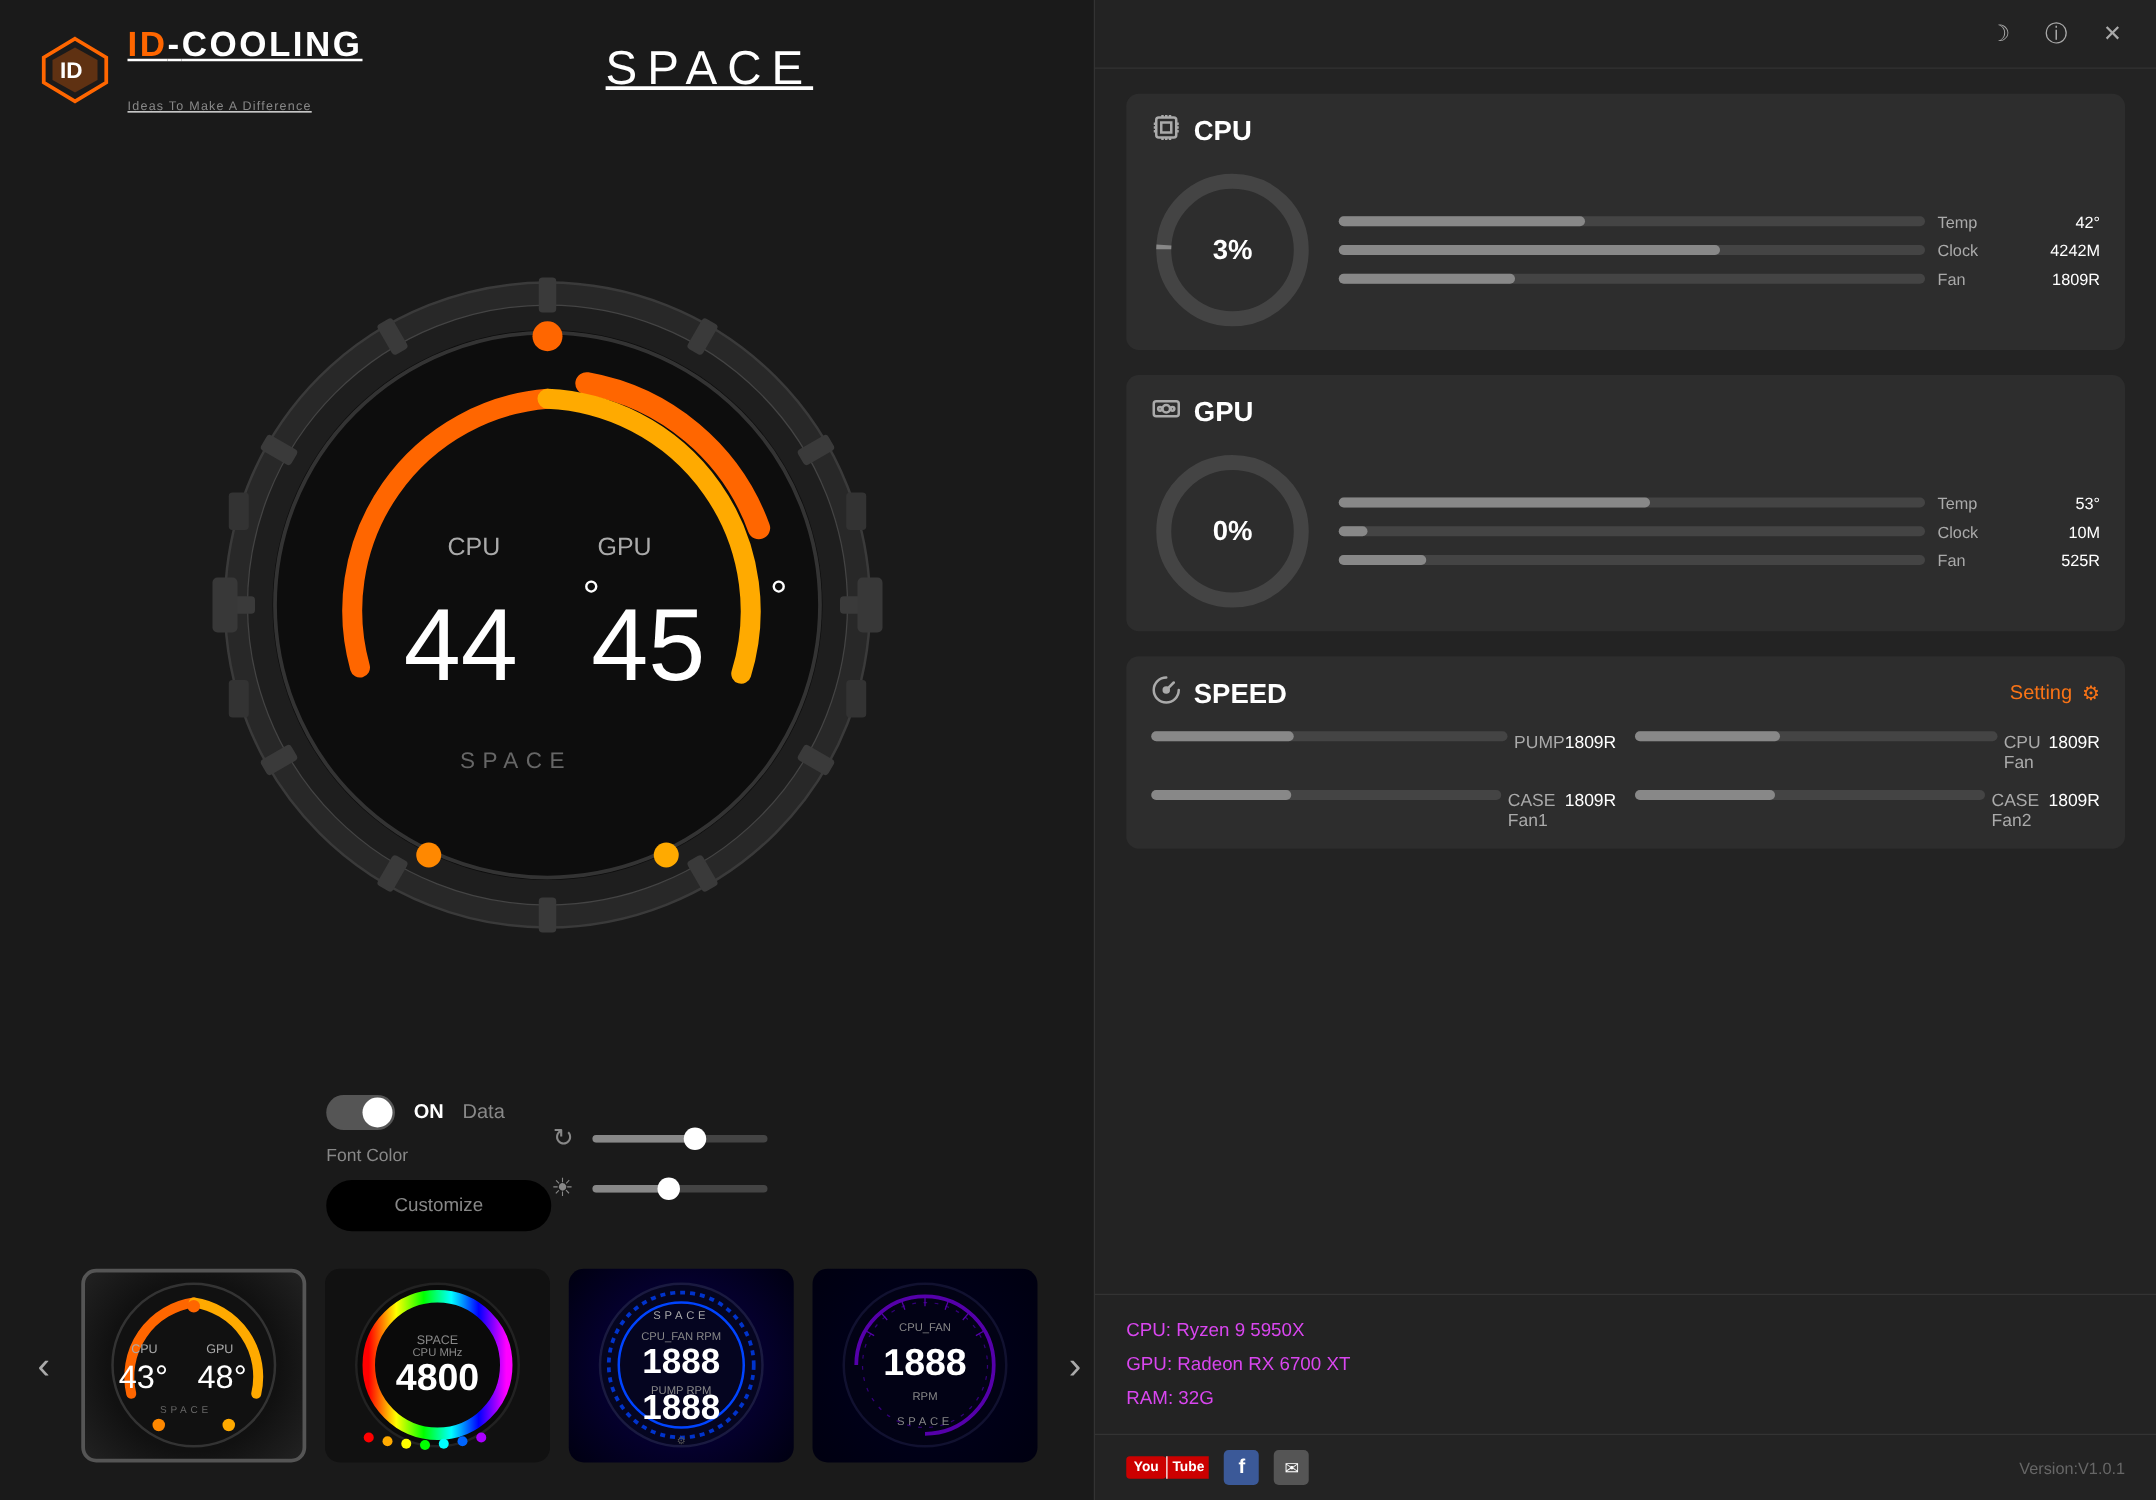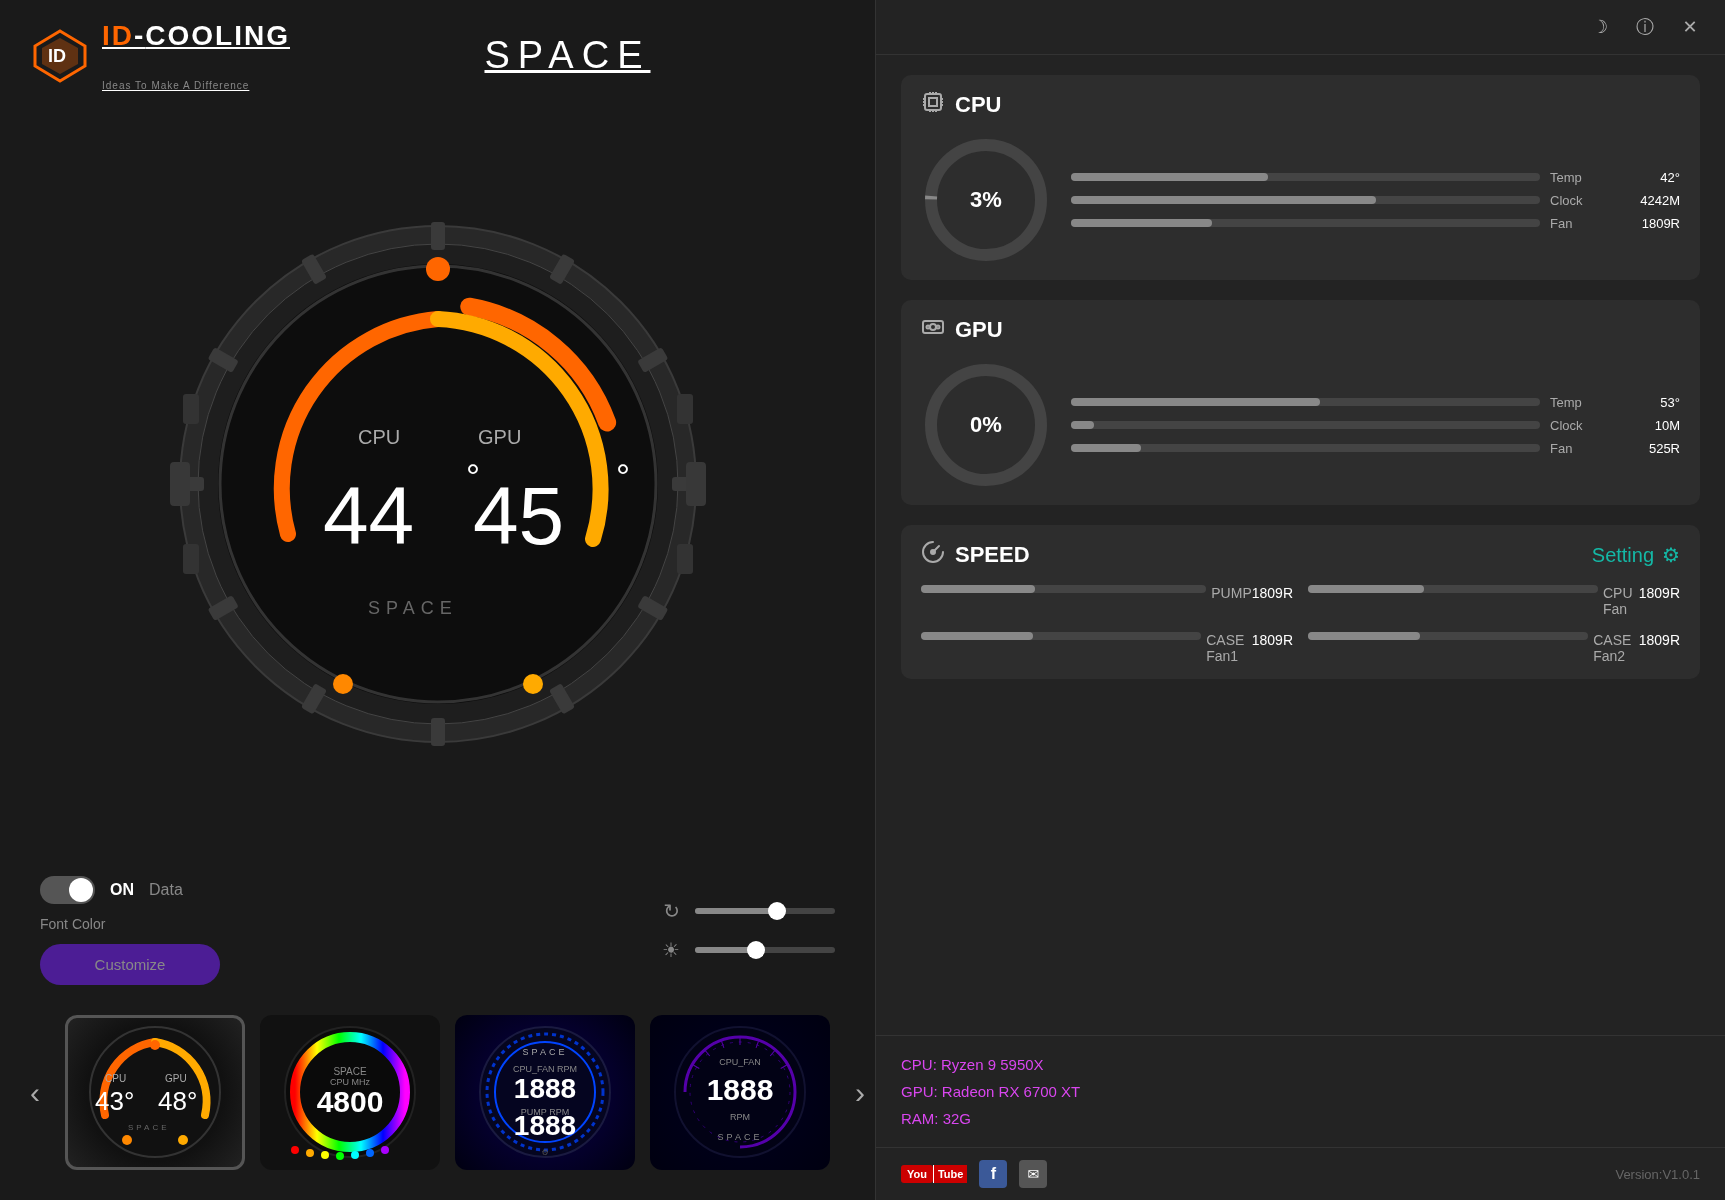--- a/index.html
+++ b/index.html
@@ -70,24 +70,25 @@
     .gauge-area {
       display: flex;
       justify-content: center;
       align-items: center;
       flex: 1;
       margin-top: -20px;
     }
 
     
     .controls-section {
-      padding: 0 40px 20px;
+      padding: 0 20px 20px;
       display: flex;
       flex-direction: column;
       gap: 12px;
+      align-items: center;
     }
 
     .controls-row {
       display: flex;
       align-items: center;
       justify-content: space-between;
     }
 
     .left-controls {
       display: flex;
@@ -128,21 +129,21 @@
     }
     .data-label {
       font-size: 16px;
       color: #888;
     }
     .font-color-label {
       font-size: 14px;
       color: #888;
     }
     .customize-btn {
-      background: #4c1d95;
+      background: #000000;
       border: none;
       color: #888;
       padding: 12px 40px;
       border-radius: 25px;
       font-size: 15px;
       cursor: pointer;
       width: 180px;
     }
 
     .right-controls {
@@ -417,22 +418,22 @@
       color: #aaa;
     }
     .speed-value {
       color: #fff;
     }
     .setting-btn {
       display: flex;
       align-items: center;
       gap: 8px;
       cursor: pointer;
-      color: #14b8a6;
-      font-size: 20px;
+      color: #f97316;
+      font-size: 16px;
     }
 
     
     .system-info {
       padding: 15px 25px;
       font-size: 15px;
       line-height: 1.8;
       color: #ccc;
       border-top: 1px solid #333;
     }

